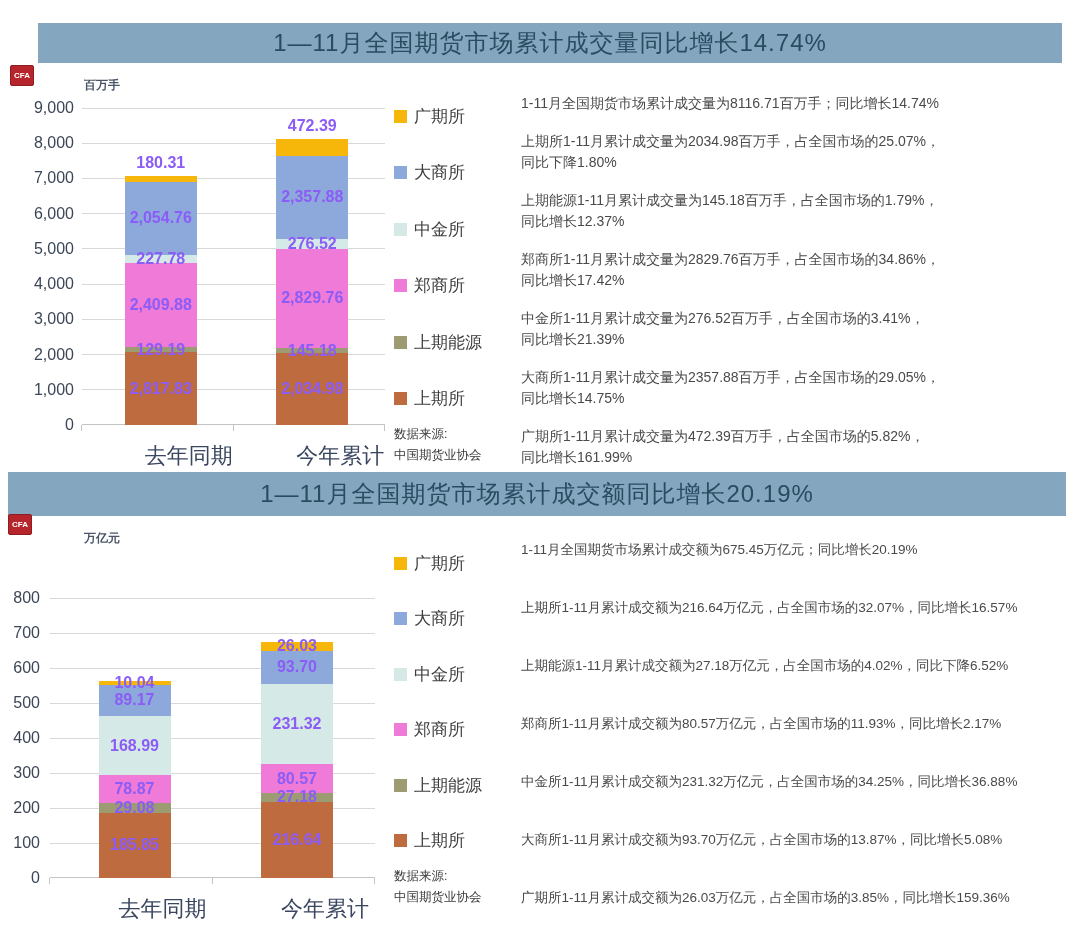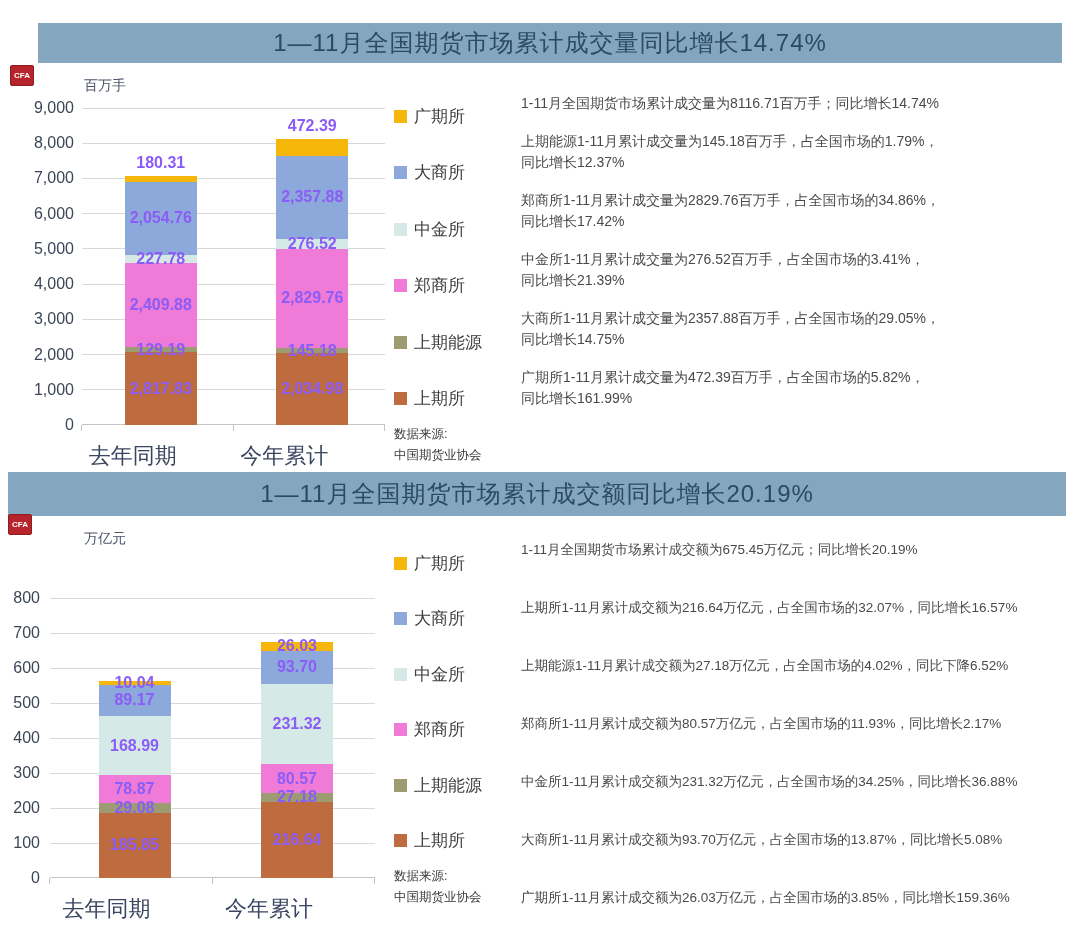--- a/index.html
+++ b/index.html
@@ -10,41 +10,41 @@
   .sec2{top:468px;height:464px;}
   .tbar{position:absolute;background:#84a7bf;display:flex;align-items:center;justify-content:center;
         color:#2b4b61;font-size:24px;font-weight:500;letter-spacing:1px;}
   .tbar1{left:38px;right:18px;top:10px;height:40px;}
   .tbar2{left:8px;right:14px;top:4px;height:44px;}
   .cfa-logo{position:absolute;width:22px;height:19px;background:#b5252b;border:1px solid #8e1c21;
         border-radius:2px;color:#fff;font-size:8px;font-weight:bold;display:flex;align-items:center;
         justify-content:center;letter-spacing:0;}
   .logo1{left:10px;top:52px;}
   .logo2{left:8px;top:46px;}
-  .unit{position:absolute;font-size:14px;color:#4a5568;}
+  .unit{position:absolute;font-size:12px;color:#4a5568;font-weight:bold;}
   .u1{left:84px;top:64px;}
   .u2{left:84px;top:62px;}
   .chart{position:absolute;}
   .c1{left:0;top:95px;width:390px;height:380px;}
   .c2{left:0;top:130px;width:390px;height:340px;}
   .ylabels{position:absolute;top:0;}
   .c1 .ylabels{left:0;width:74px;height:317px;}
   .c2 .ylabels{left:0;width:40px;height:280px;}
   .ytick{position:absolute;right:0;width:100%;text-align:right;font-size:16px;color:#3c4657;
          height:20px;line-height:20px;}
   .plot{position:absolute;top:0;}
   .c1 .plot{left:82px;width:303px;height:317px;}
   .c2 .plot{left:50px;width:325px;height:280px;}
   .gridline{position:absolute;left:0;right:0;height:1px;background:#d9d9d9;z-index:0;}
   .baseline{position:absolute;left:0;right:0;bottom:0;height:1px;background:#c4c4c4;z-index:0;}
   .tick{position:absolute;bottom:-6px;width:1px;height:6px;background:#c4c4c4;}
   .seg{position:absolute;z-index:1;}
   .seglabel{position:absolute;z-index:2;text-align:center;font-weight:bold;font-size:16px;
          color:#8b5cf6;height:20px;line-height:20px;white-space:nowrap;}
-  .xtick{position:absolute;text-align:left;font-size:22px;color:#3a4660;white-space:nowrap;}
+  .xtick{position:absolute;text-align:right;font-size:22px;color:#3a4660;white-space:nowrap;}
   .legend{position:absolute;left:394px;width:122px;}
   .lg1{top:92px;}
   .lg2{top:84px;}
   .legend-items{display:flex;flex-direction:column;justify-content:space-between;}
   .lg1 .legend-items{height:305px;}
   .lg2 .legend-items{height:300px;}
   .lgitem{display:flex;align-items:center;gap:7px;}
   .swatch{width:13px;height:13px;flex:0 0 13px;}
   .lglabel{font-size:17px;color:#3d3d3d;white-space:nowrap;}
   .source{margin-top:14px;font-size:12.5px;color:#3a3a3a;line-height:1.65;}
@@ -146,21 +146,22 @@
           <div class="lgitem">
             <div class="swatch" style="background: rgb(190, 107, 64);"></div>
             <div class="lglabel">上期所</div>
           </div>
         </div>
       <div class="source">
         <div>数据来源:</div>
         <div>中国期货业协会</div>
       </div>
     </div>
-    <div class="notes n1"><div class="note">1-11月全国期货市场累计成交量为8116.71百万手；同比增长14.74%</div><div class="note">上期能源1-11月累计成交量为145.18百万手，占全国市场的1.79%，
+    <div class="notes n1"><div class="note">1-11月全国期货市场累计成交量为8116.71百万手；同比增长14.74%</div><div class="note">上期所1-11月累计成交量为2034.98百万手，占全国市场的25.07%，
+同比下降1.80%</div><div class="note">上期能源1-11月累计成交量为145.18百万手，占全国市场的1.79%，
 同比增长12.37%</div><div class="note">郑商所1-11月累计成交量为2829.76百万手，占全国市场的34.86%，
 同比增长17.42%</div><div class="note">中金所1-11月累计成交量为276.52百万手，占全国市场的3.41%，
 同比增长21.39%</div><div class="note">大商所1-11月累计成交量为2357.88百万手，占全国市场的29.05%，
 同比增长14.75%</div><div class="note">广期所1-11月累计成交量为472.39百万手，占全国市场的5.82%，
 同比增长161.99%</div></div>
   </div>
 
   <div class="sec sec2">
     <div class="tbar tbar2">
       <span>1—11月全国期货市场累计成交额同比增长20.19%</span>

